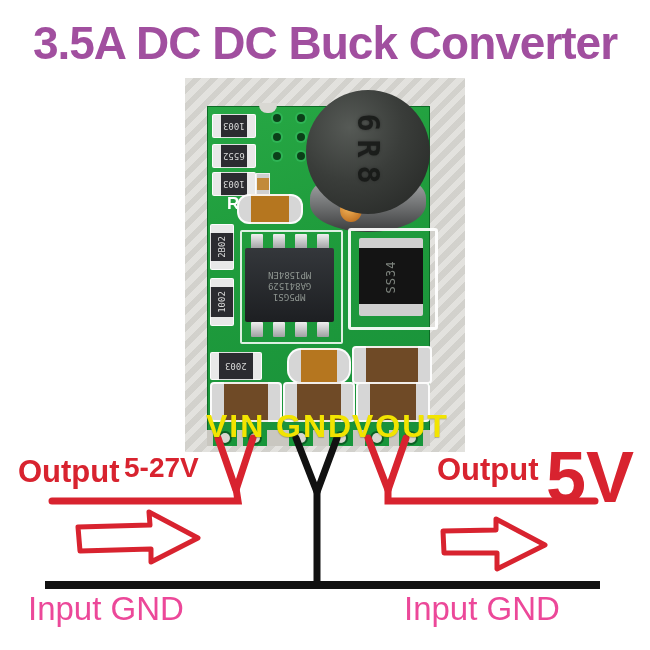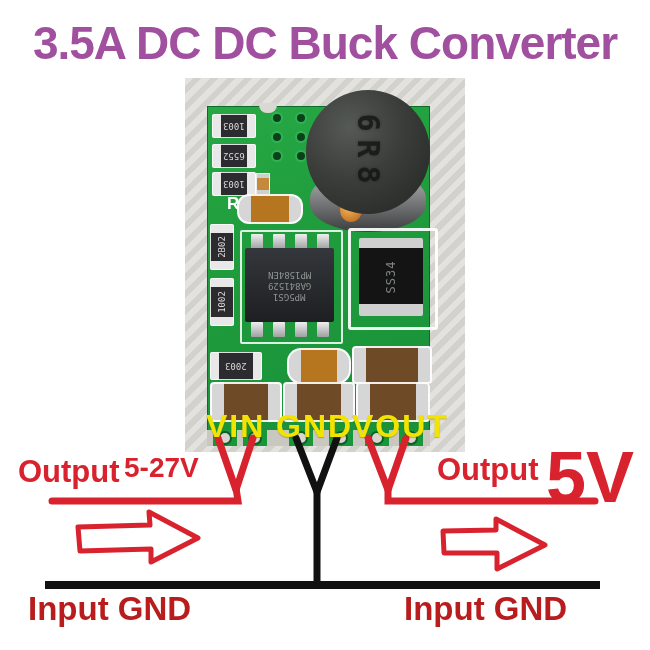--- a/index.html
+++ b/index.html
@@ -103,21 +103,21 @@
     position:absolute;left:7px;top:3px;width:10px;height:10px;border-radius:50%;
     background:#d8d6cf;box-shadow:0 0 0 2px #0b5f24;
   }
   
   .pinlabel{
     top:408px;font-size:32px;font-weight:700;color:var(--c-yellow,#f2e400);
     letter-spacing:2px;z-index:5;text-shadow:0 1px 1px rgba(90,80,0,.35);
   }
   
   .red-t{color:var(--c-red,#d8232f);font-weight:700;}
-  .blk-t{color:#b91c1c;font-weight:700;}
+  .blk-t{color:#ec4899;font-weight:400;}
   .t-input{left:18px;top:454px;font-size:31px;}
   .t-range{left:124px;top:452px;font-size:28px;}
   .t-output{left:437px;top:452px;font-size:31px;}
   .t-5v{left:546px;top:436px;font-size:72px;}
   .t-ignd{left:28px;top:590px;font-size:33px;}
   .t-ognd{left:404px;top:590px;font-size:33px;}
   svg.overlay{position:absolute;left:0;top:0;z-index:4;}
 </style>
 </head>
 <body>

